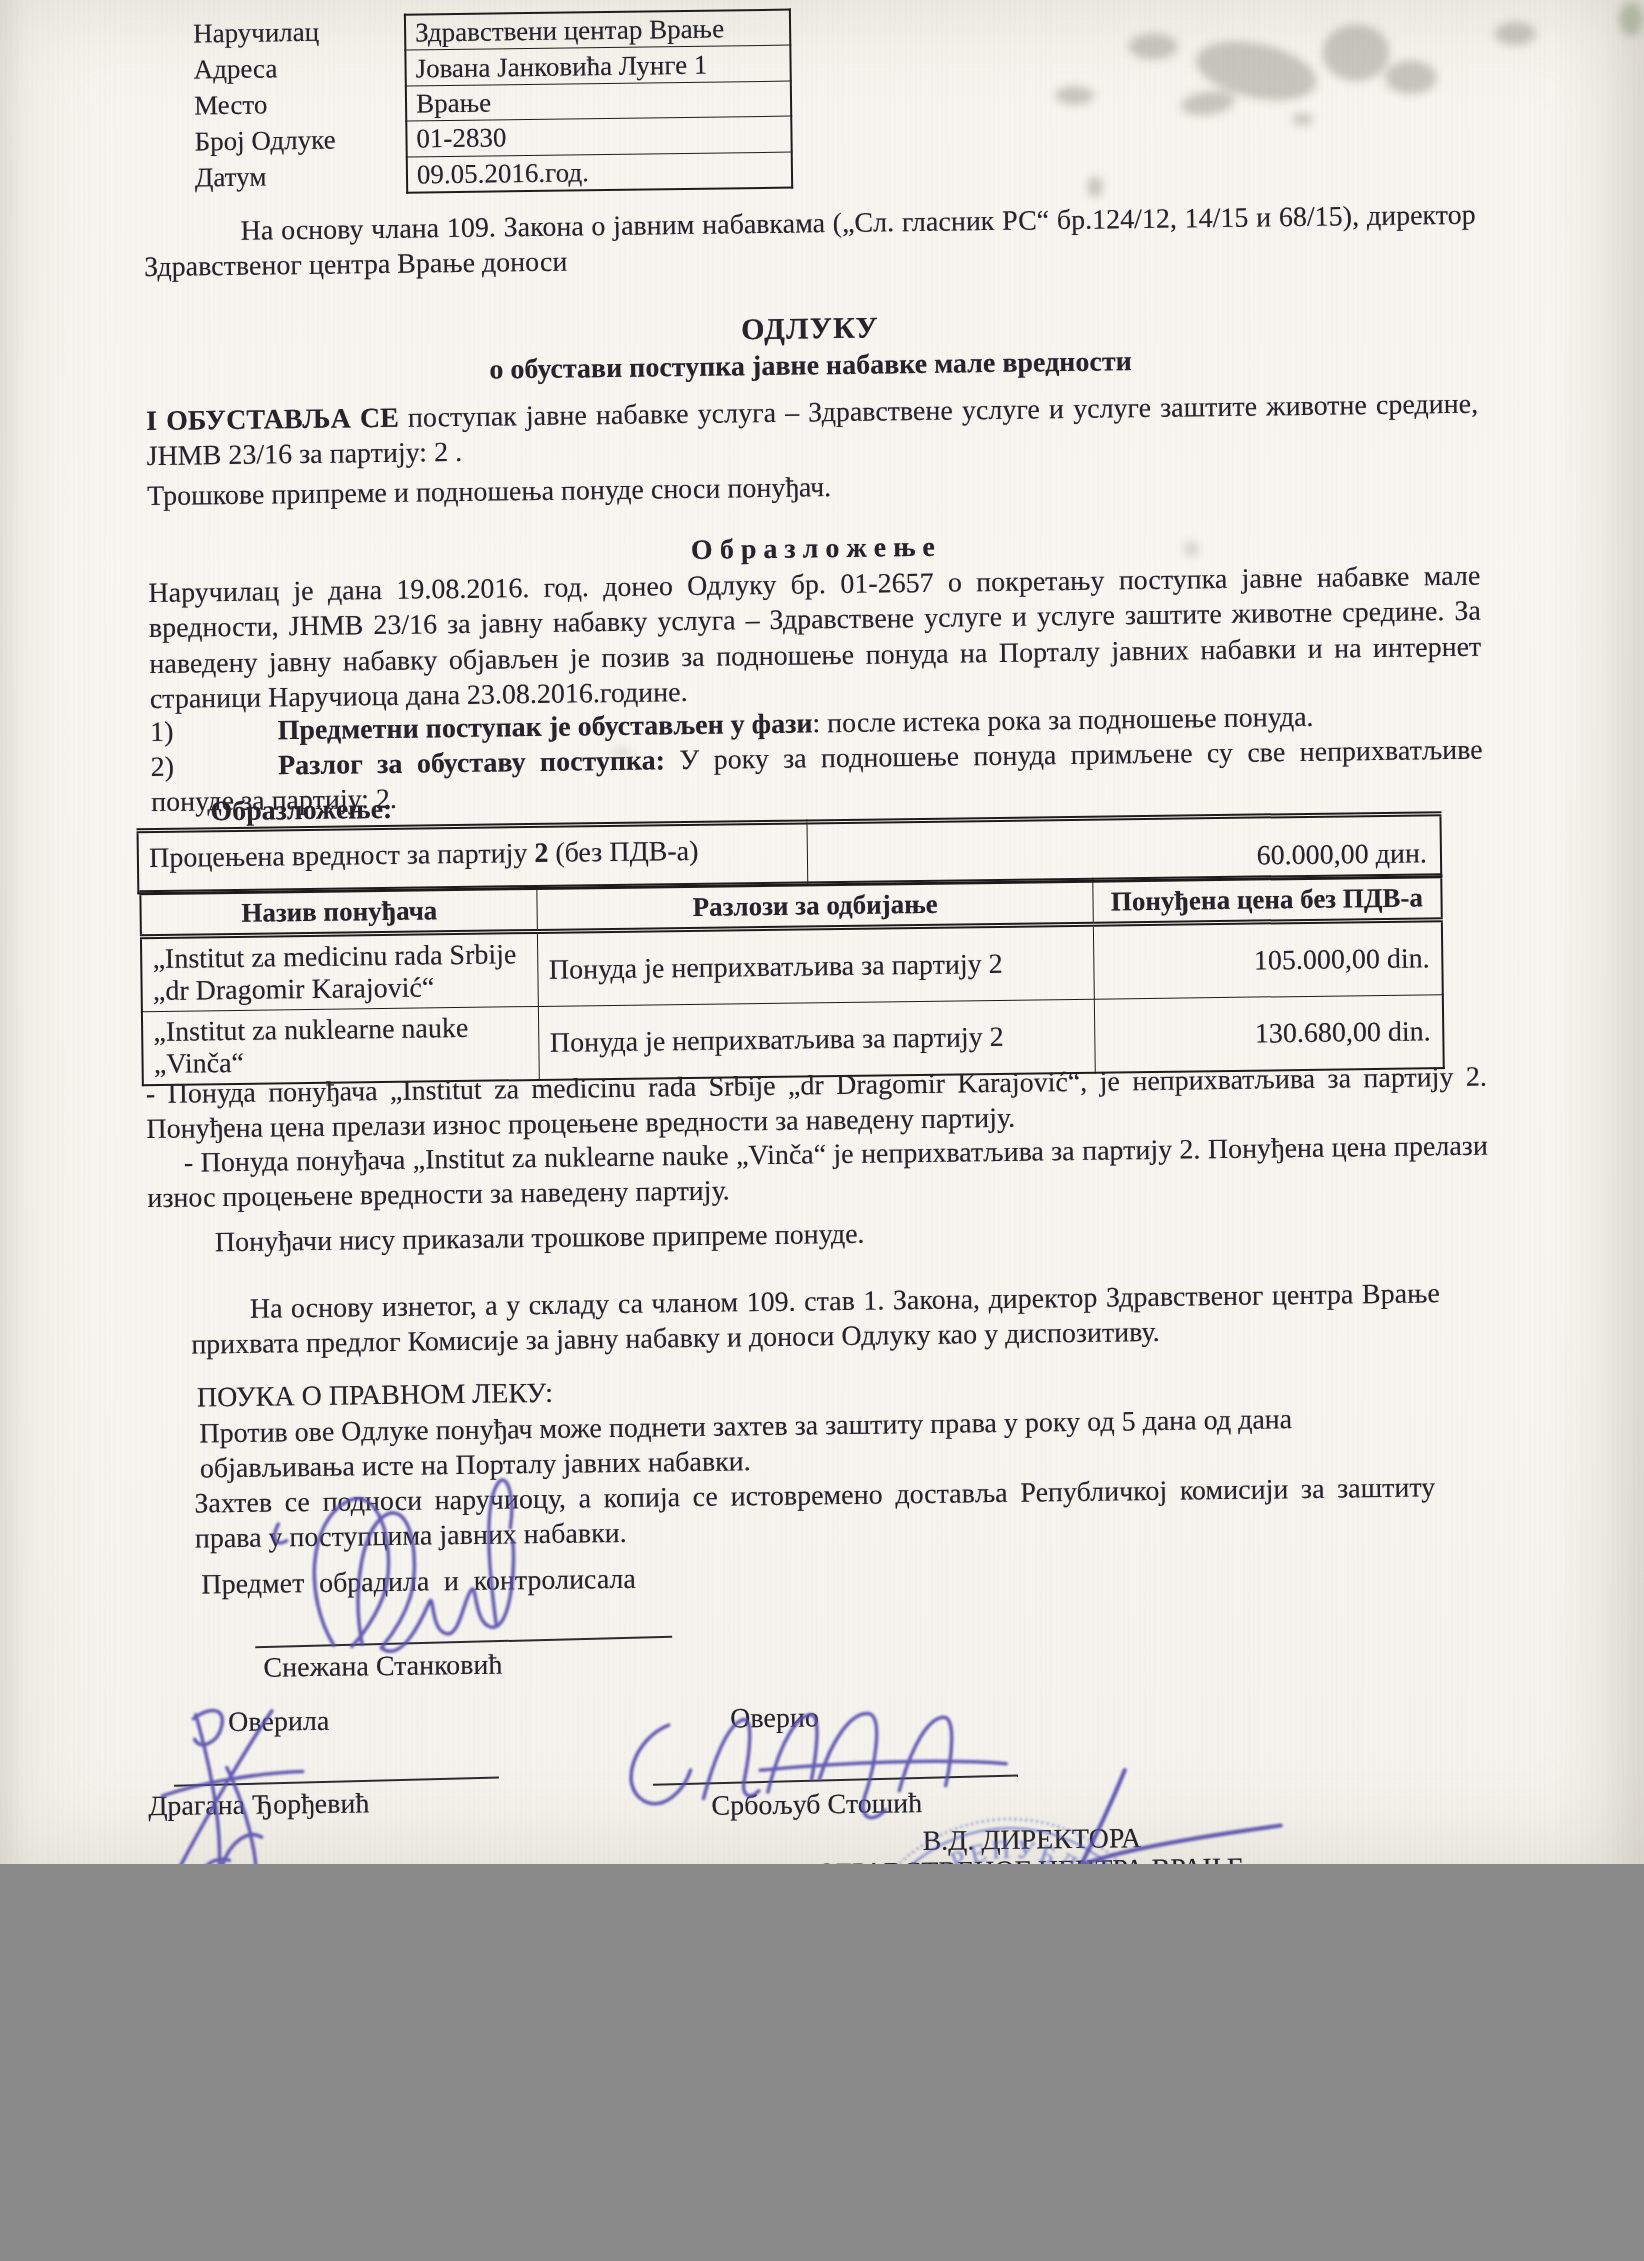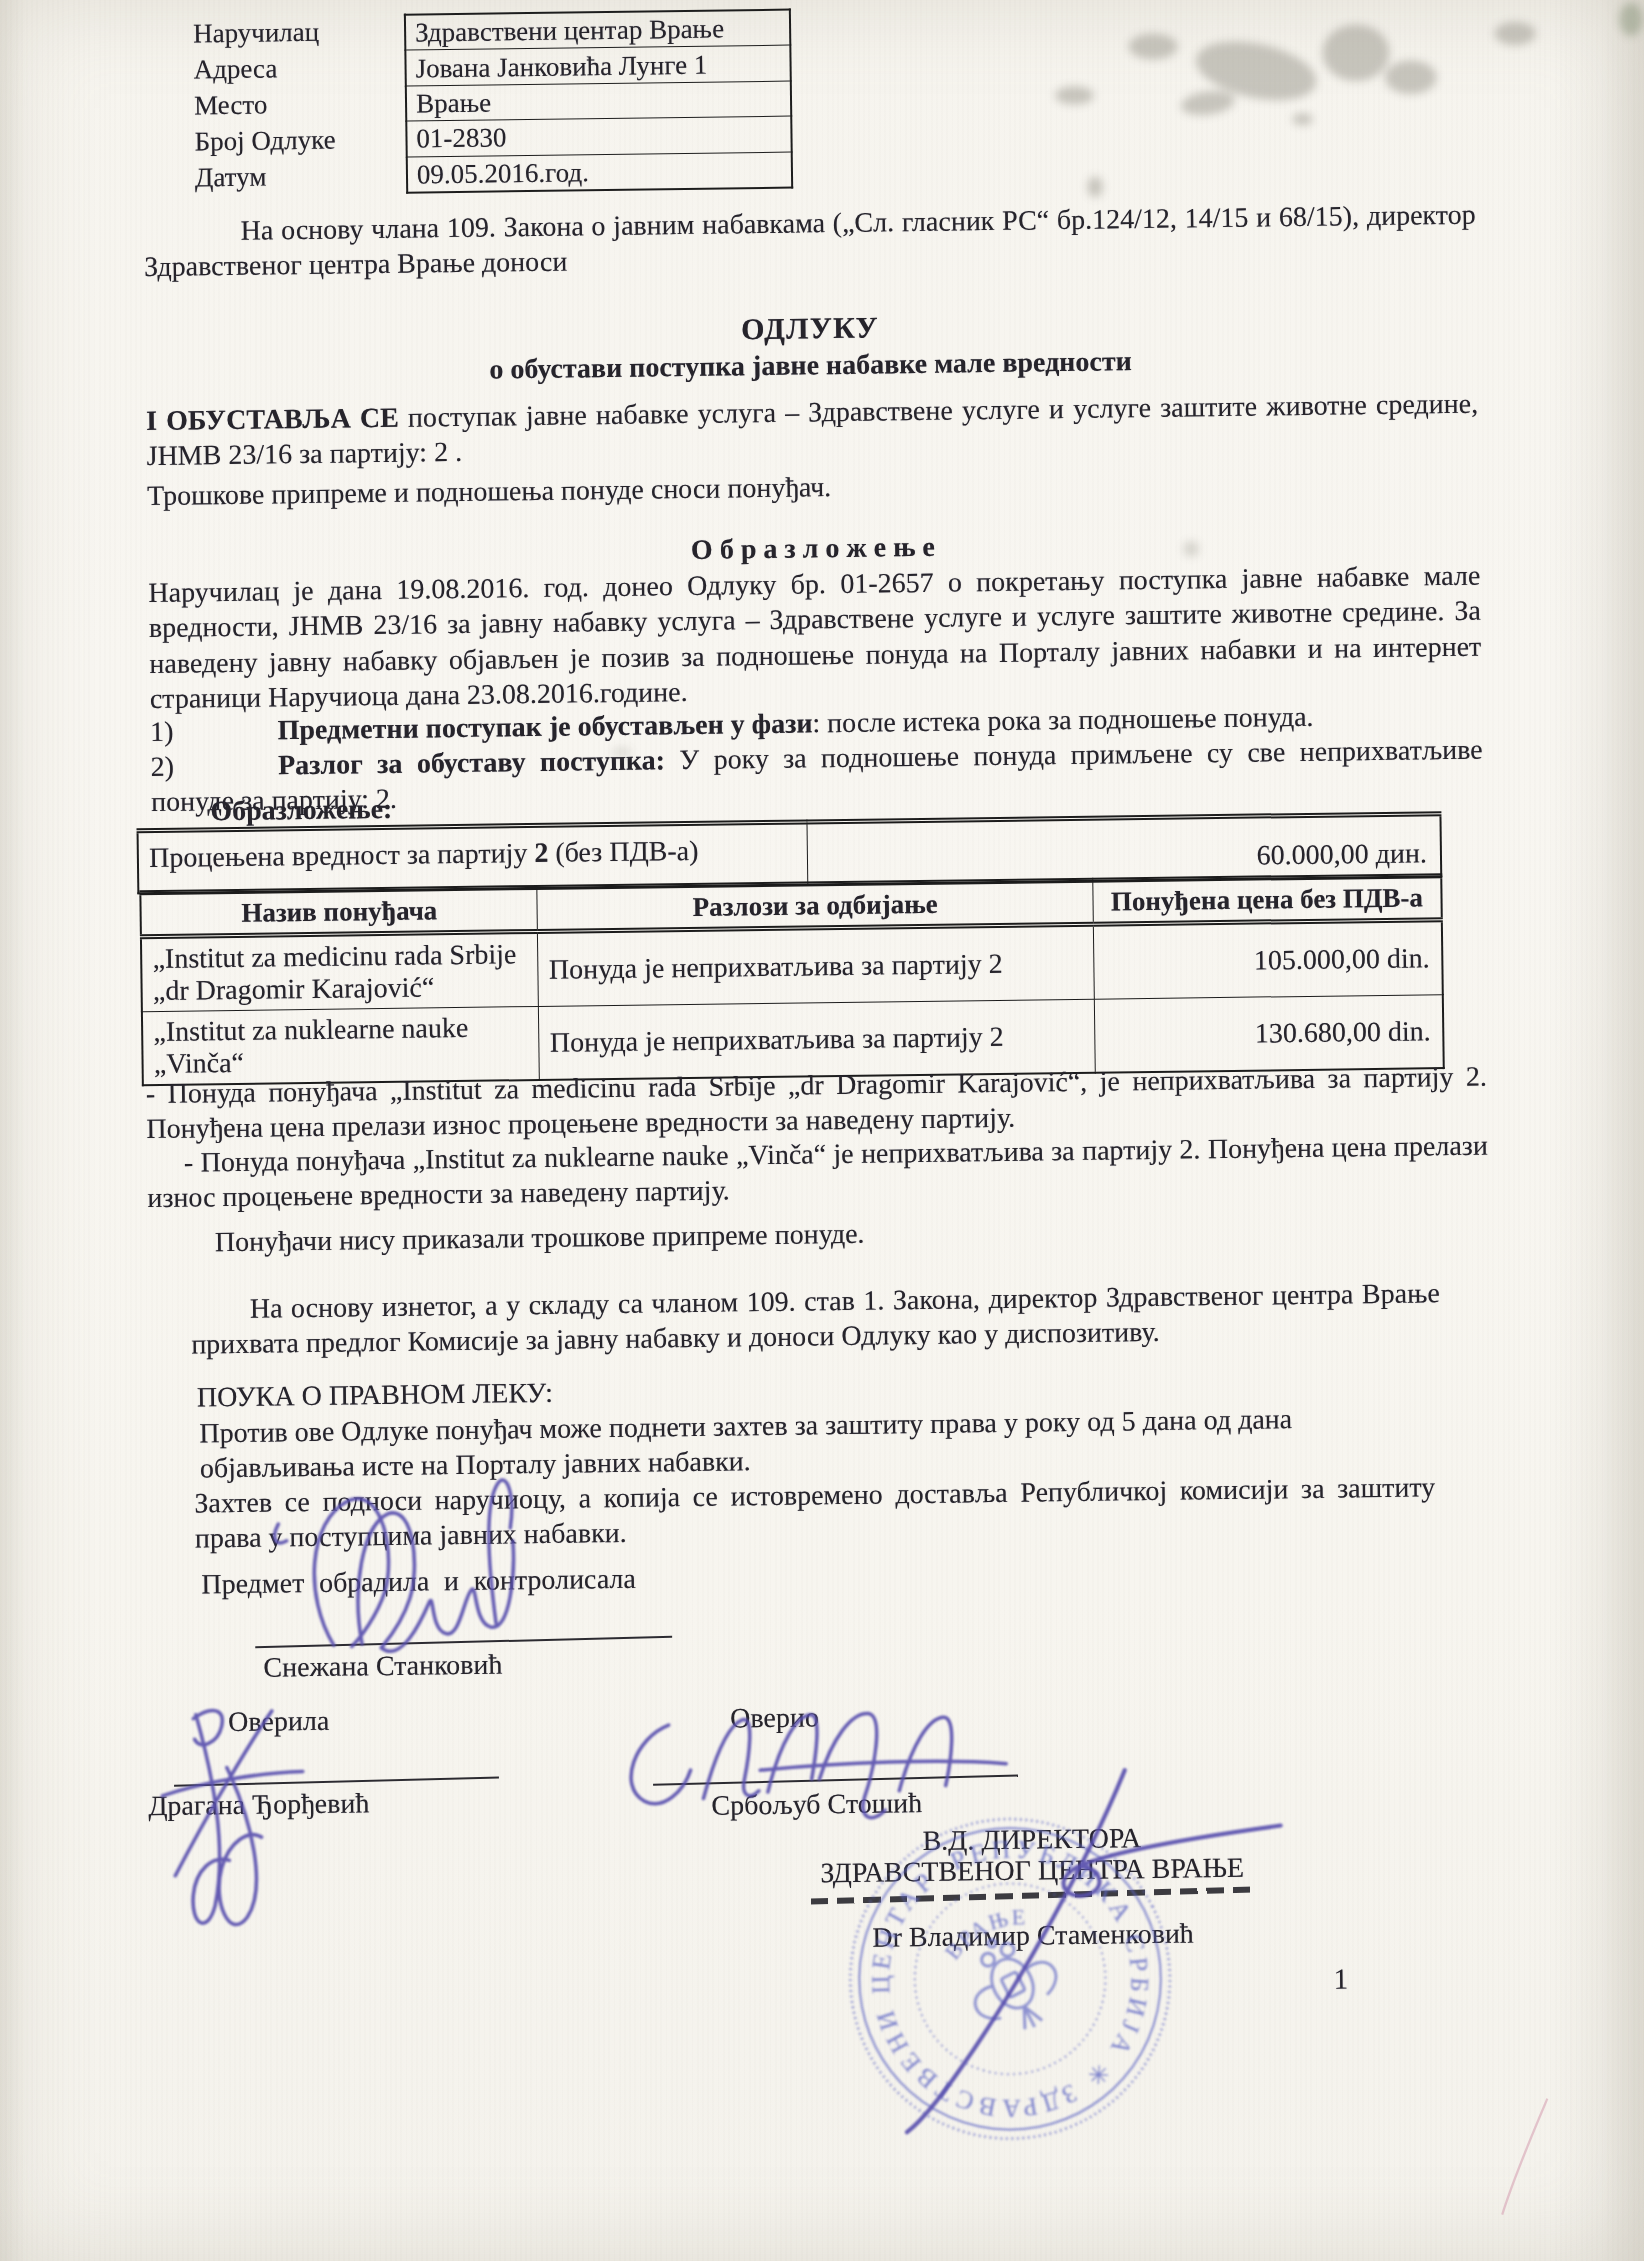--- a/index.html
+++ b/index.html
@@ -1,17 +1,17 @@
 <!DOCTYPE html>
 <html style="font-size:10.3px"><head>
 <meta charset="utf-8">
 <style>
   html,body{margin:0;padding:0;background:#8a8a8a;}
   .page{
-    position:relative;width:1644px;height:2261px;overflow:hidden;
+    position:relative;width:1644px;height:1864px;overflow:hidden;
     background:
       linear-gradient(270deg, rgba(150,143,128,.16) 0 9px, rgba(150,143,128,.05) 45px, transparent 90px),
       linear-gradient(90deg, rgba(140,135,120,.10) 0 3.9px, transparent 26px),
       repeating-linear-gradient(90deg, rgba(120,110,90,.018) 0 1.9px, transparent 1.9px 5.2px),
       linear-gradient(180deg,#f6f4ee 0%,#f8f6f1 30%,#f7f5ef 70%,#f4f2ec 100%);
     box-shadow: inset 0 0 90px rgba(160,152,132,.25);
     font-family:"Liberation Serif","DejaVu Serif",serif;
     color:#26242b;
   }
   .content{position:absolute;inset:0;transform:rotate(-0.75deg);transform-origin:155px 1095px;}

